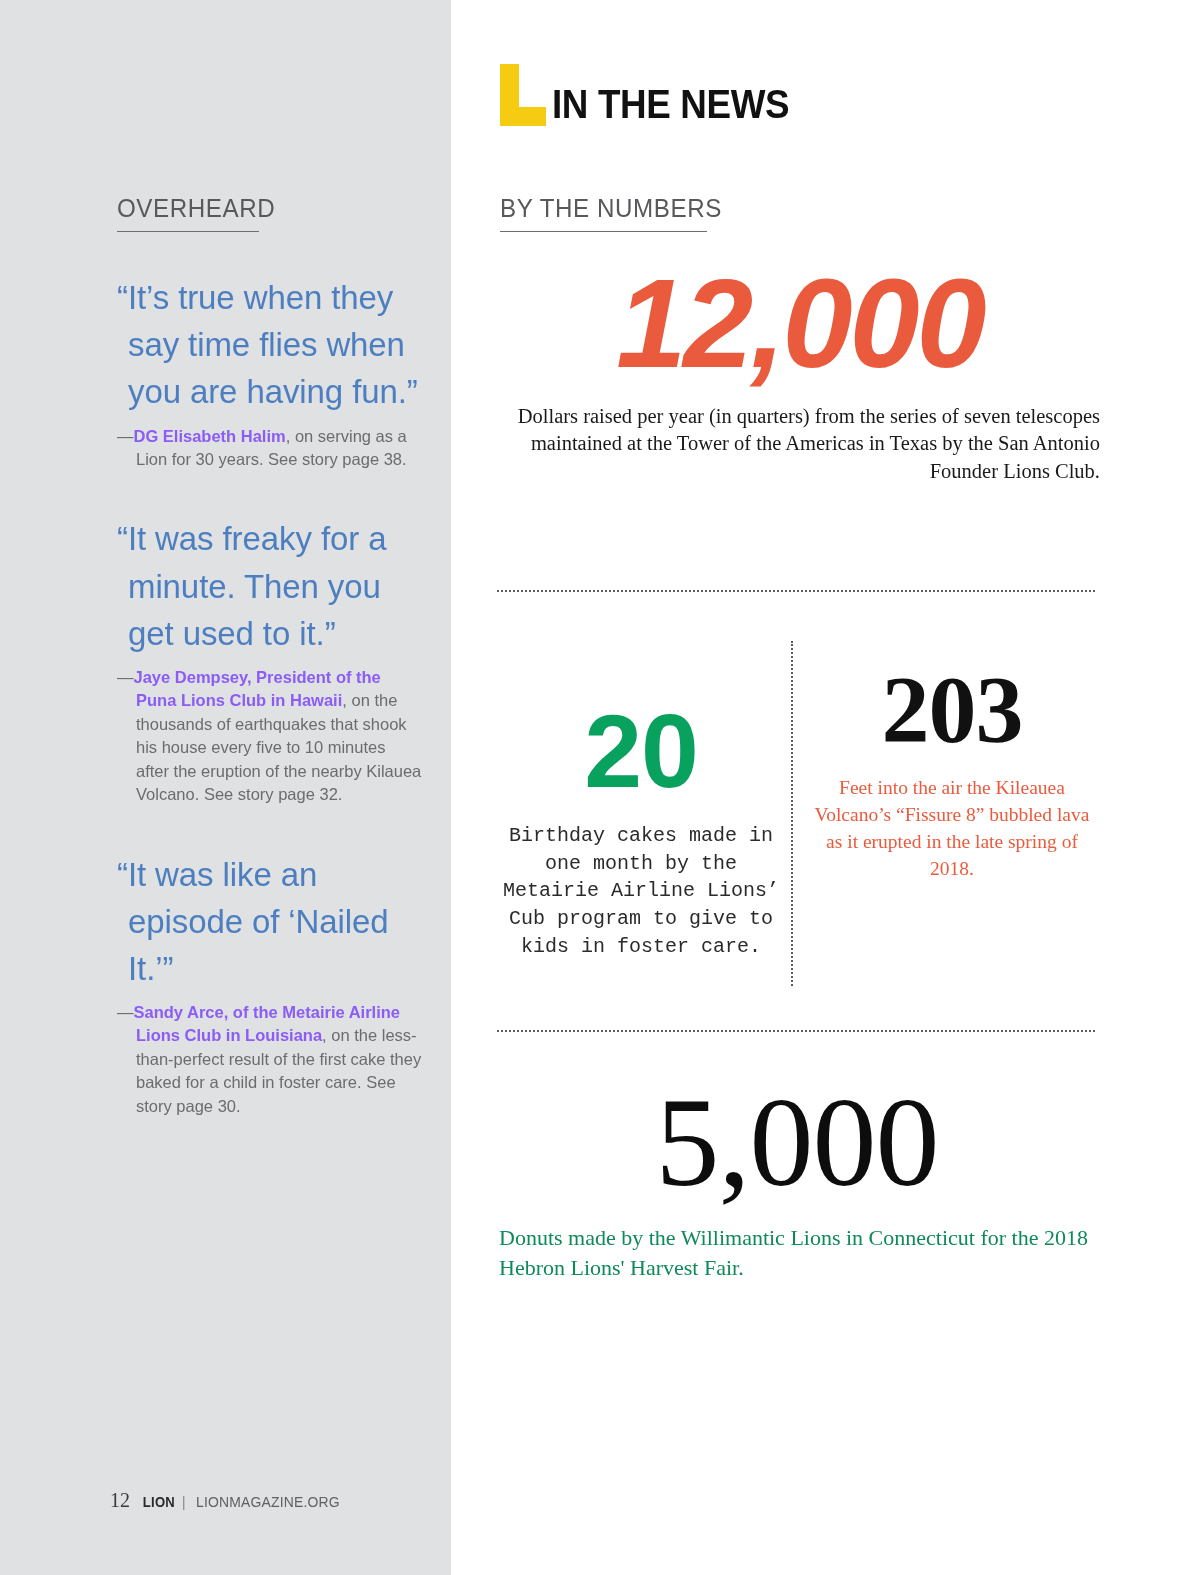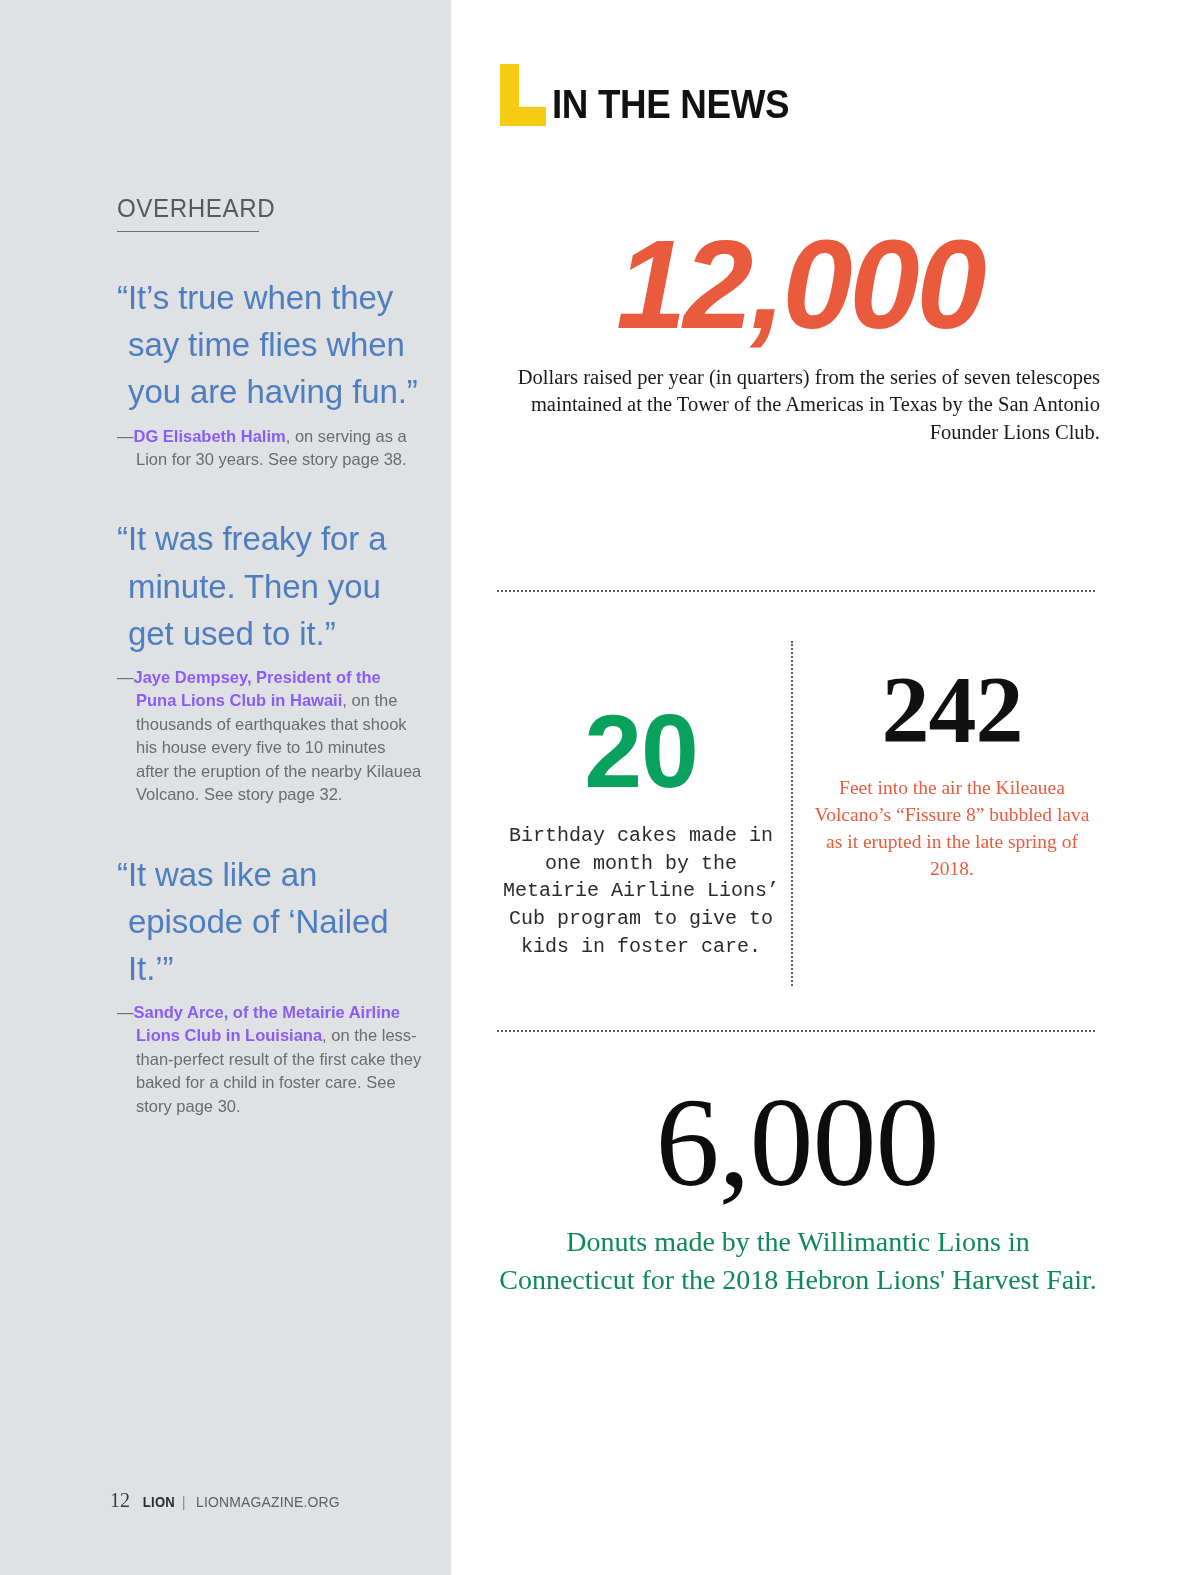--- a/index.html
+++ b/index.html
@@ -254,24 +254,24 @@
     font-family: "Liberation Serif", serif;
     font-size: 128px;
     font-weight: normal;
     color: #0d0d0d;
     line-height: 1.05;
     text-align: center;
     letter-spacing: -1px;
   }
   .cap-8000 {
     font-family: "Liberation Serif", serif;
-    font-size: 28px;
+    font-size: 22px;
     line-height: 1.35;
     color: #0e8a58;
-    text-align: center;
+    text-align: left;
     margin-top: 14px;
     padding-left: 2px;
   }
 
   
   .footer {
     position: absolute;
     left: 110px;
     top: 1489px;
     display: flex;
@@ -335,50 +335,54 @@
       <div class="quote-attrib indent2"><span>—</span><span class="name">Jaye Dempsey, President of the Puna Lions Club in Hawaii</span><span>, on the thousands of earthquakes that shook his house every five to 10 minutes after the eruption of the nearby Kilauea Volcano. See story page 32.</span></div>
     </div>
 
     <div class="quote-block">
       <div class="quote-text">“It was like an episode of ‘Nailed It.’”</div>
       <div class="quote-attrib indent2"><span>—</span><span class="name">Sandy Arce, of the Metairie Airline Lions Club in Louisiana</span><span>, on the less-than-perfect result of the first cake they baked for a child in foster care. See story page 30.</span></div>
     </div>
   </div>
 
   <div class="numbers">
+    <div>
+      <div class="section-head">BY THE NUMBERS</div>
+      <div class="head-rule"></div>
+    </div>
 
     <div class="stat-big">
       <div class="stat-12000">12,000</div>
       <div class="cap-serif">Dollars raised per year (in quarters) from the series of seven telescopes maintained at the Tower of the Americas in Texas by the San Antonio Founder Lions Club.</div>
     </div>
   </div>
 
   <div class="divider-1">
     <div class="dotted-h"></div>
   </div>
 
   <div class="dotted-v"></div>
 
   <div class="stat-row">
     <div class="stat-cell cell-left">
       <div class="stat-20">20</div>
       <div class="cap-20">Birthday cakes made in one month by the Metairie Airline Lions’ Cub program to give to kids in foster care.</div>
     </div>
     <div class="stat-cell cell-right">
-      <div class="stat-165">242</div>
+      <div class="stat-165">203</div>
       <div class="cap-165">Feet into the air the Kileauea Volcano’s “Fissure 8” bubbled lava as it erupted in the late spring of 2018.</div>
     </div>
   </div>
 
   <div class="divider-2">
     <div class="dotted-h"></div>
   </div>
 
   <div class="stat-bottom">
-    <div class="stat-8000">6,000</div>
+    <div class="stat-8000">5,000</div>
     <div class="cap-8000">Donuts made by the Willimantic Lions in Connecticut for the 2018 Hebron Lions' Harvest Fair.</div>
   </div>
 
   <div class="footer">
     <span class="footer-page">12</span>
     <span class="footer-lion">LION</span>
     <span class="footer-sep">|</span>
     <span class="footer-url">LIONMAGAZINE.ORG</span>
   </div>
 

